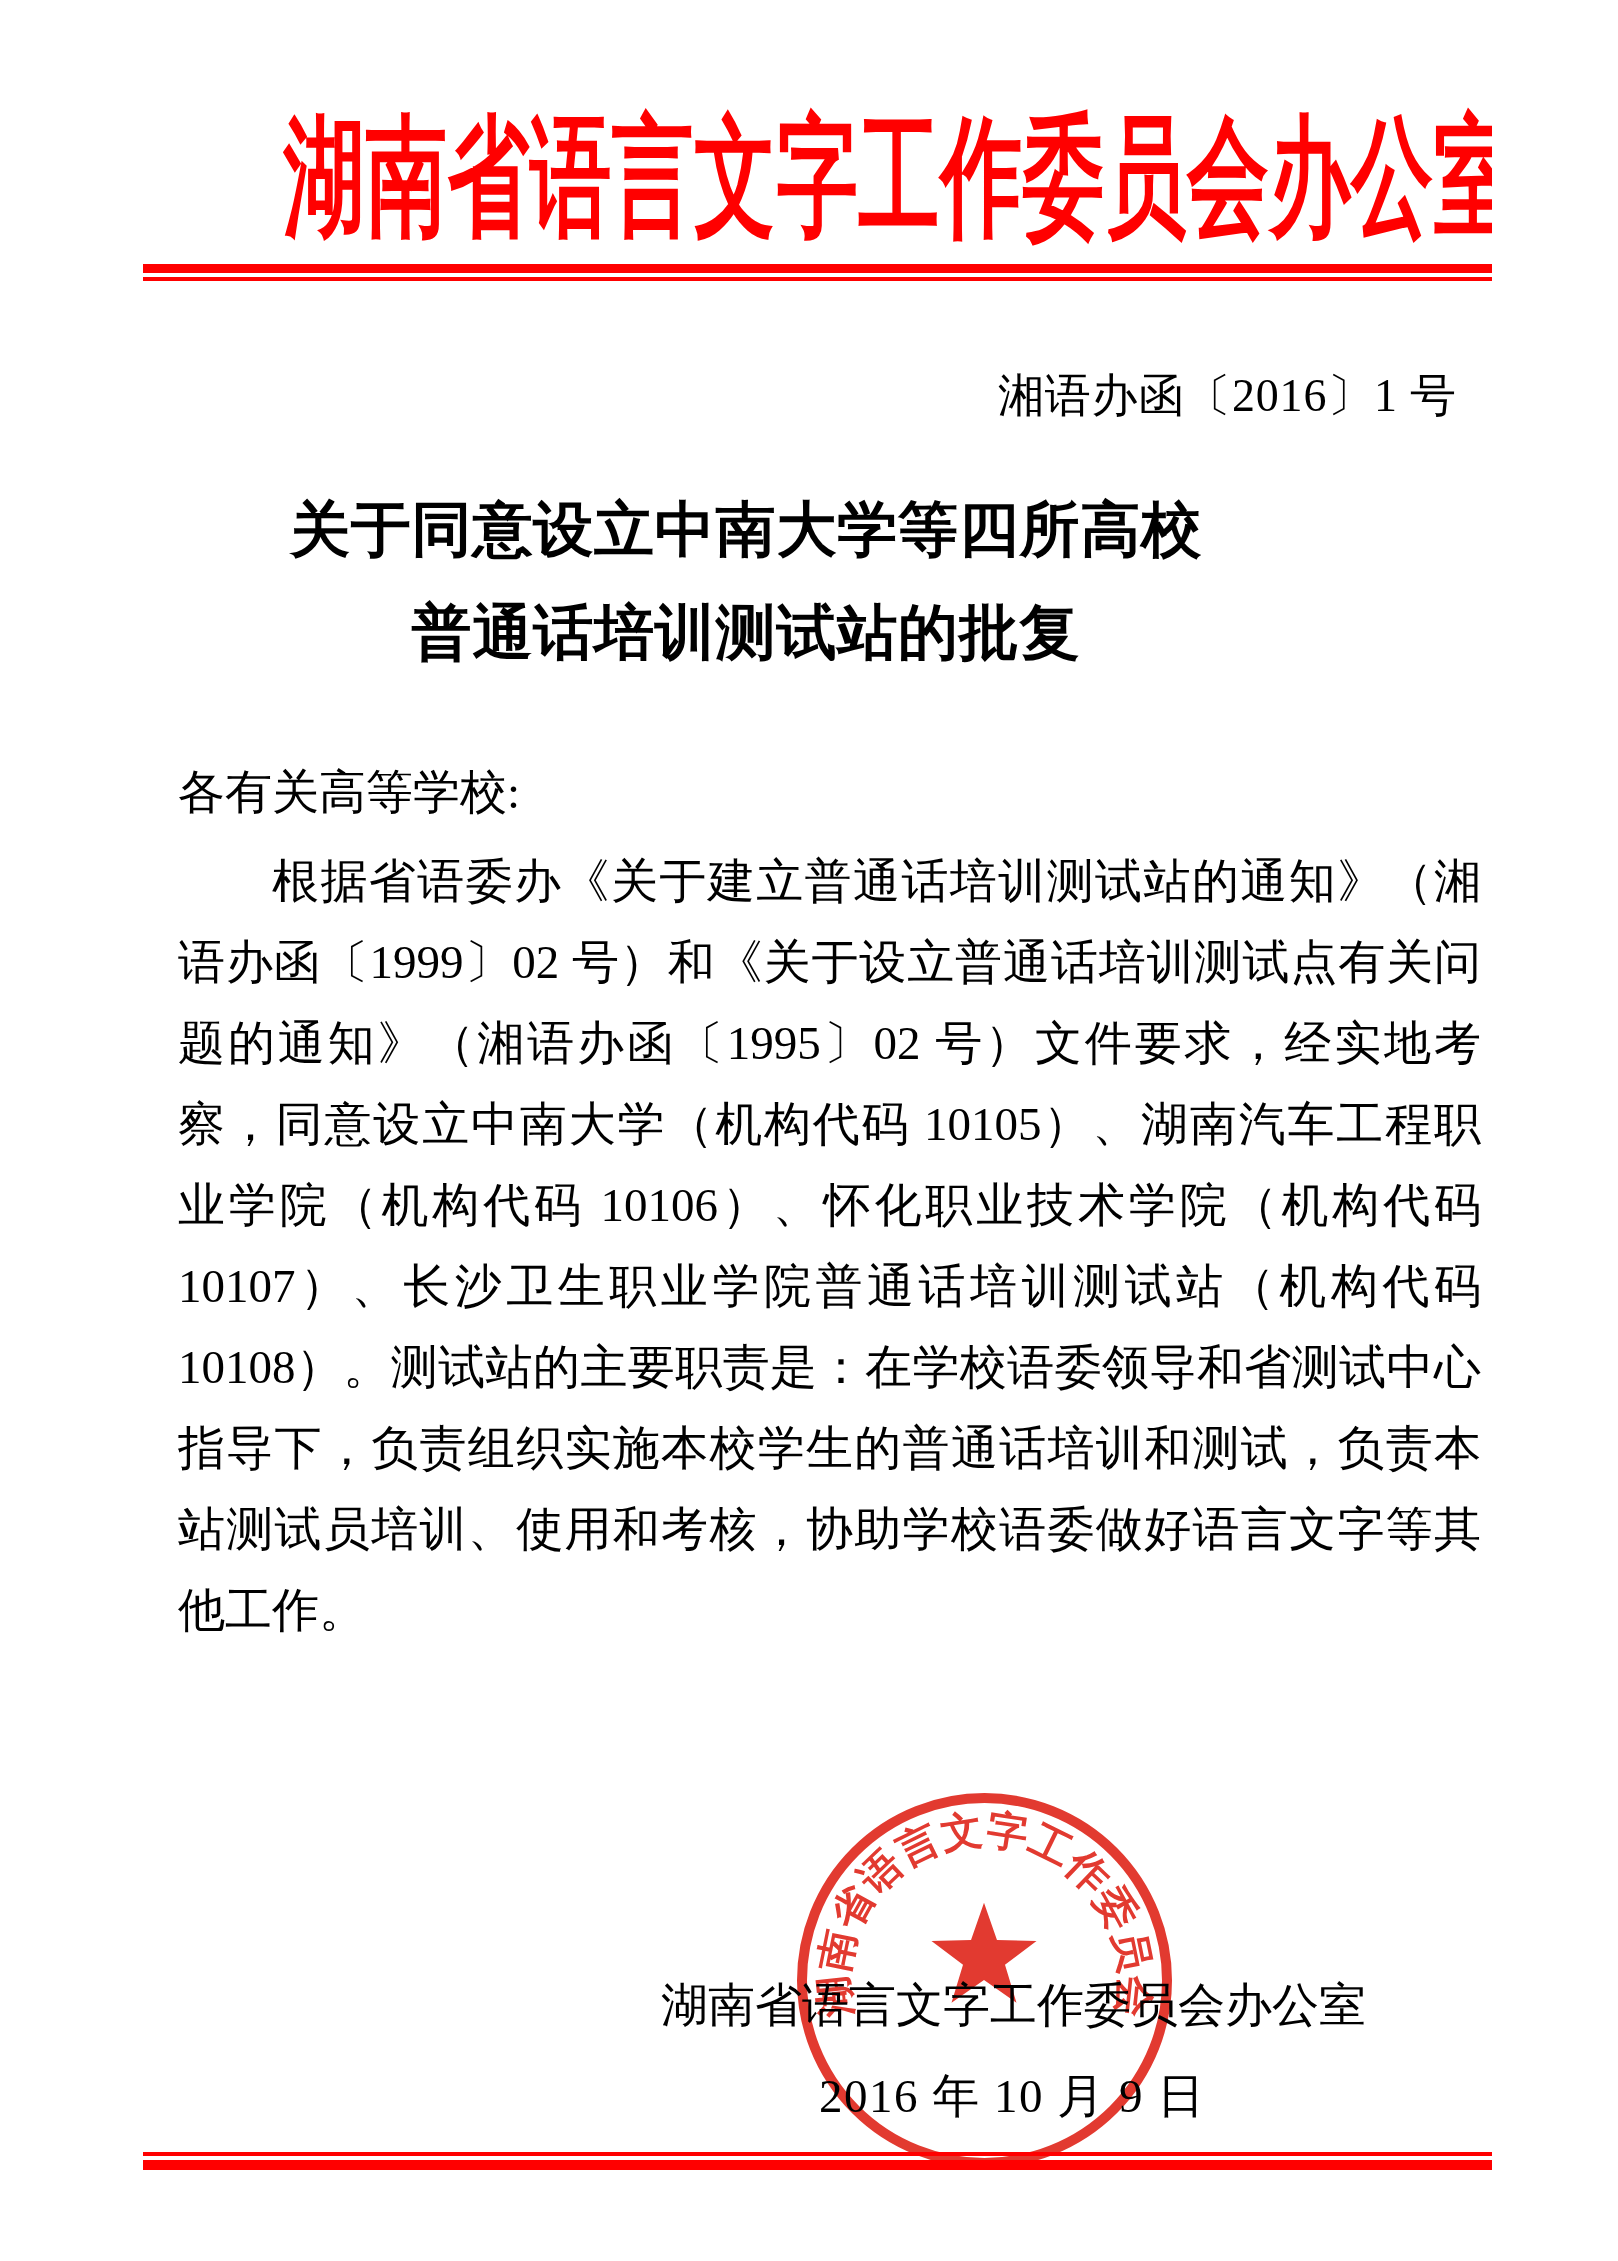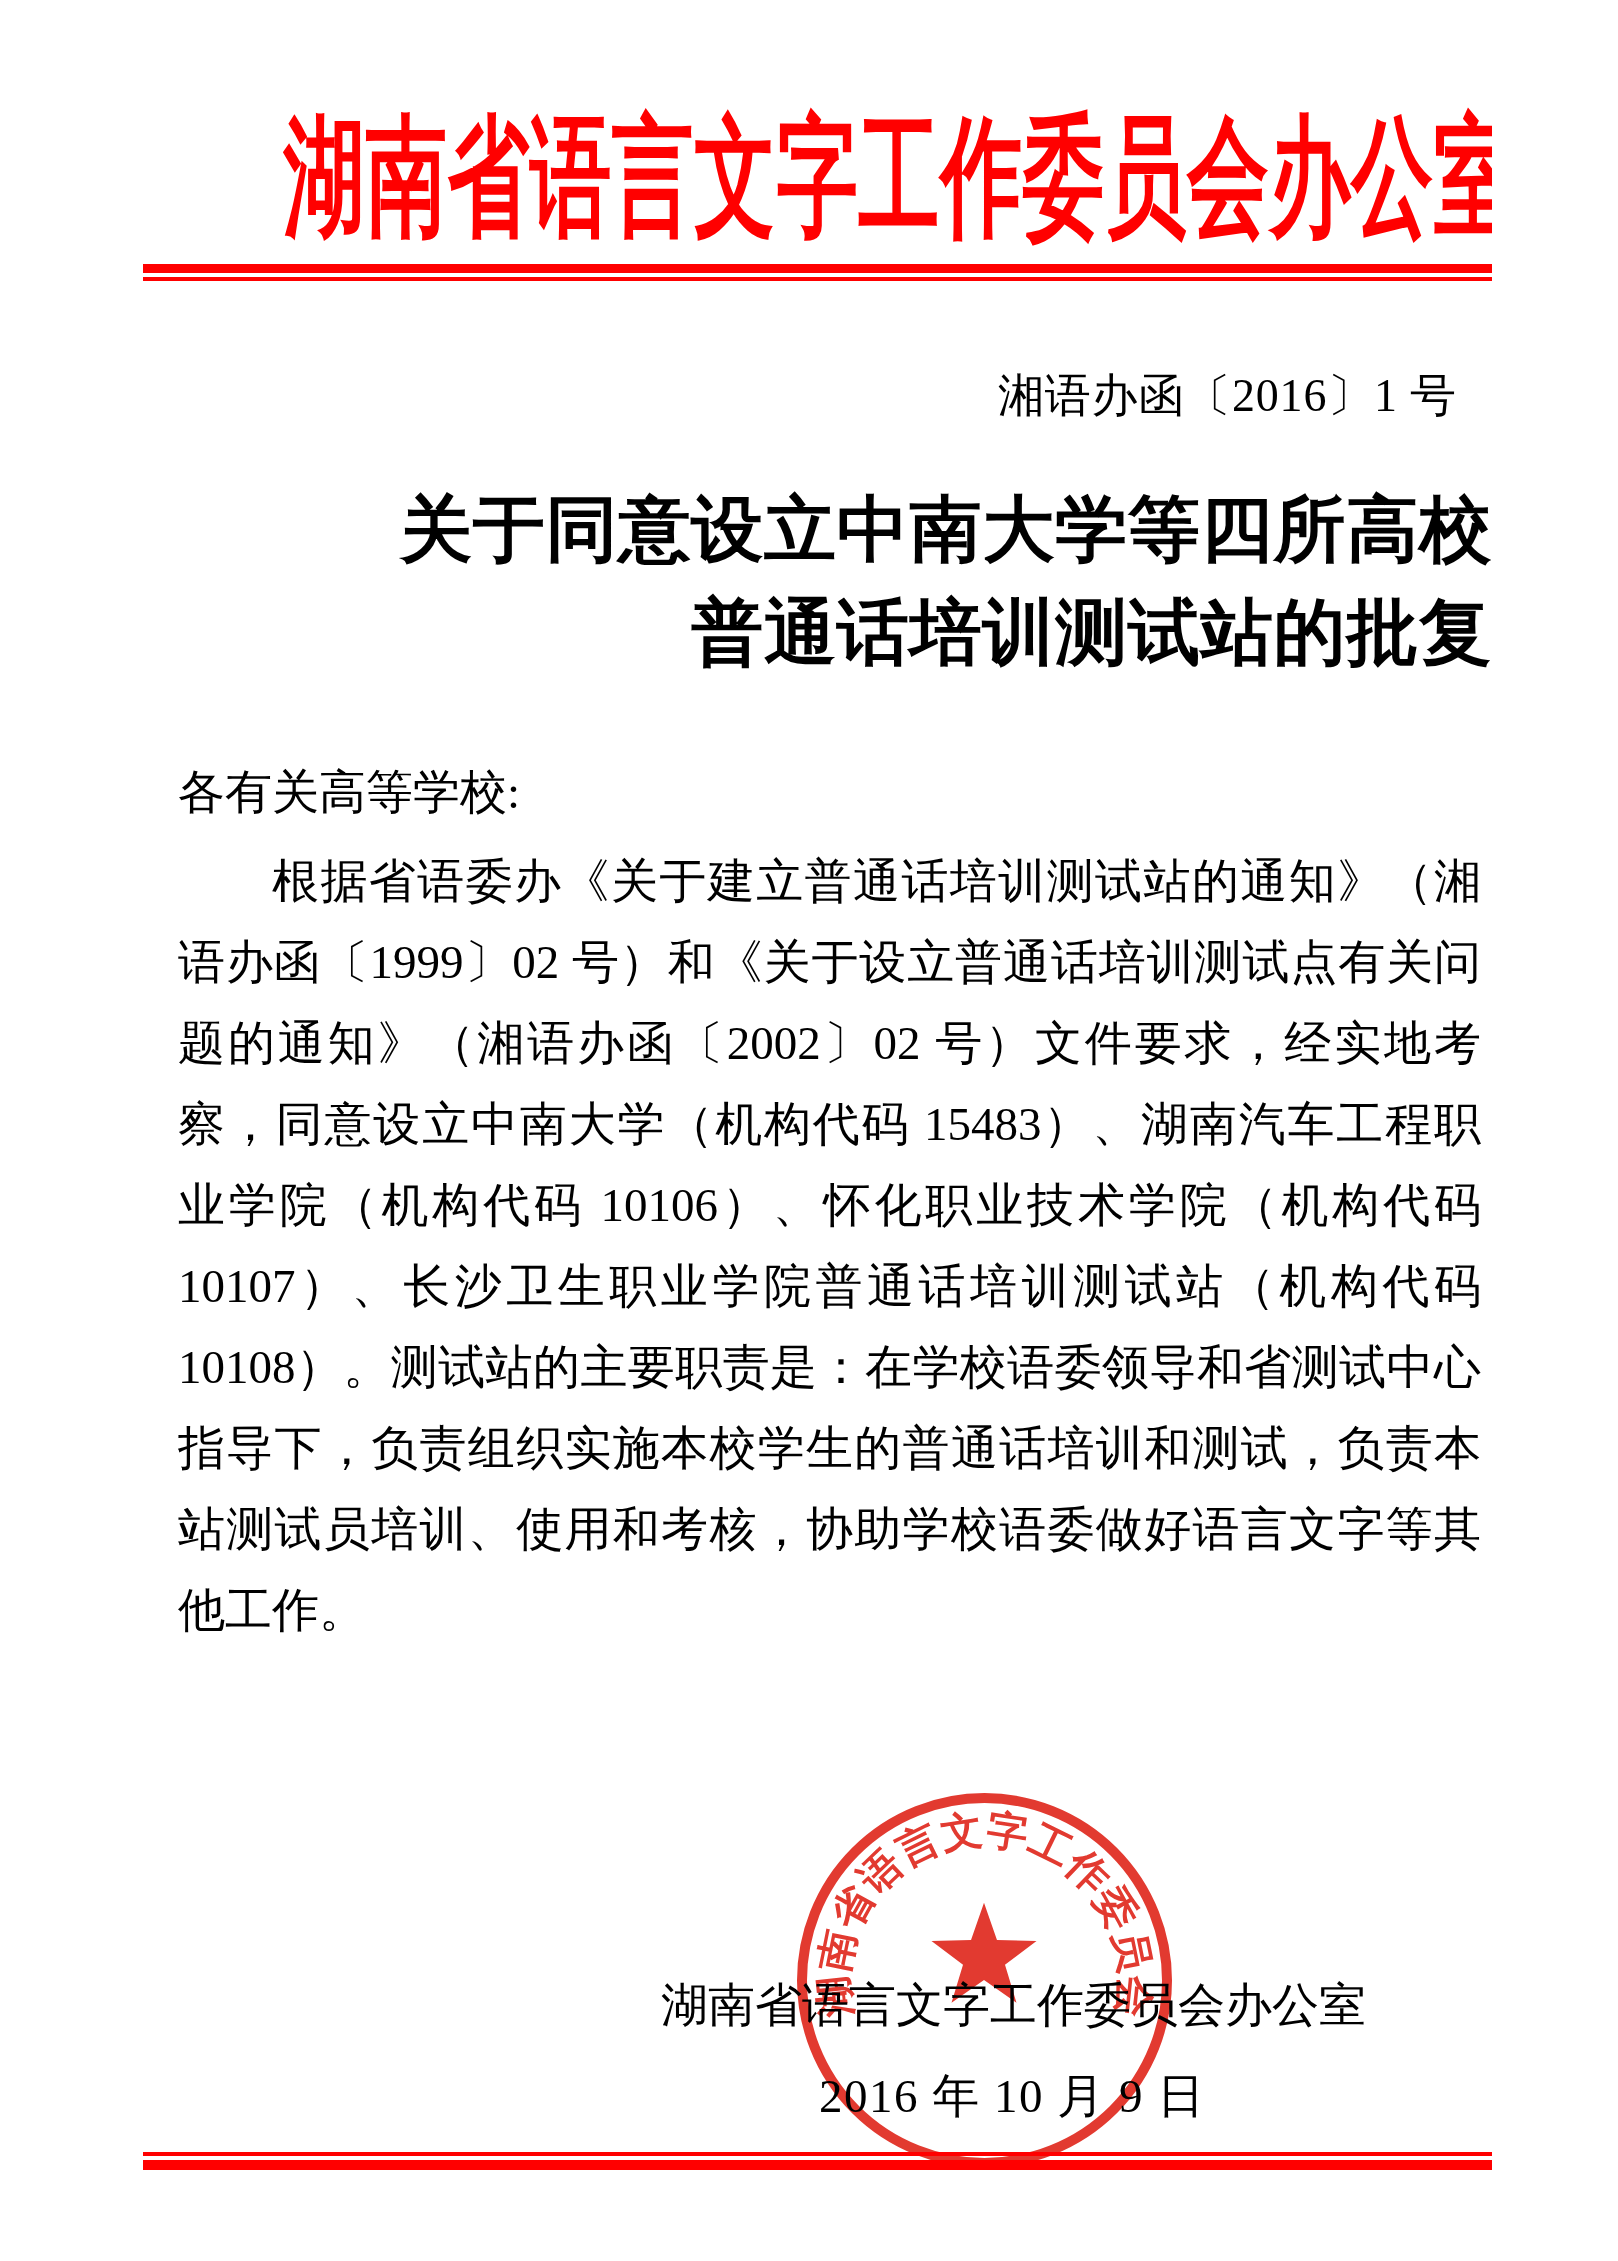--- a/index.html
+++ b/index.html
@@ -56,22 +56,22 @@
     white-space: nowrap;
     letter-spacing: 0.8px;
   }
 
   
   .doc-title {
     position: absolute;
     top: 479px;
     left: 0;
     width: 100%;
-    text-align: right;
-    font-size: 72px;
+    text-align: center;
+    font-size: 60px;
     font-weight: bold;
     line-height: 103px;
     letter-spacing: 0.8px;
   }
 
   
   .body-text {
     position: absolute;
     top: 744px;
     left: 170px;
@@ -172,21 +172,21 @@
 
   <div class="doc-number">湘语办函〔2016〕1 号</div>
 
   <div class="doc-title">
     <div>关于同意设立中南大学等四所高校</div>
     <div>普通话培训测试站的批复</div>
   </div>
 
   <div class="body-text">
     <p class="salutation">各有关高等学校:</p>
-    <p class="para">根据省语委办《关于建立普通话培训测试站的通知》（湘语办函〔1999〕02 号）和《关于设立普通话培训测试点有关问题的通知》（湘语办函〔2002〕02 号）文件要求，经实地考察，同意设立中南大学（机构代码 15483）、湖南汽车工程职业学院（机构代码 10106）、怀化职业技术学院（机构代码 10107）、长沙卫生职业学院普通话培训测试站（机构代码 10108）。测试站的主要职责是：在学校语委领导和省测试中心指导下，负责组织实施本校学生的普通话培训和测试，负责本站测试员培训、使用和考核，协助学校语委做好语言文字等其他工作。</p>
+    <p class="para">根据省语委办《关于建立普通话培训测试站的通知》（湘语办函〔1999〕02 号）和《关于设立普通话培训测试点有关问题的通知》（湘语办函〔1995〕02 号）文件要求，经实地考察，同意设立中南大学（机构代码 10105）、湖南汽车工程职业学院（机构代码 10106）、怀化职业技术学院（机构代码 10107）、长沙卫生职业学院普通话培训测试站（机构代码 10108）。测试站的主要职责是：在学校语委领导和省测试中心指导下，负责组织实施本校学生的普通话培训和测试，负责本站测试员培训、使用和考核，协助学校语委做好语言文字等其他工作。</p>
   </div>
 
   <div class="signature">湖南省语言文字工作委员会办公室</div>
 
   <div class="sig-date">2016 年 10 月 9 日</div>
 
   <div class="seal">
     <div class="seal-ring"></div>
     <div class="seal-arc" id="seal-arc">
         <span style="transform: rotate(-96deg) translateY(-150px);">湖</span>

